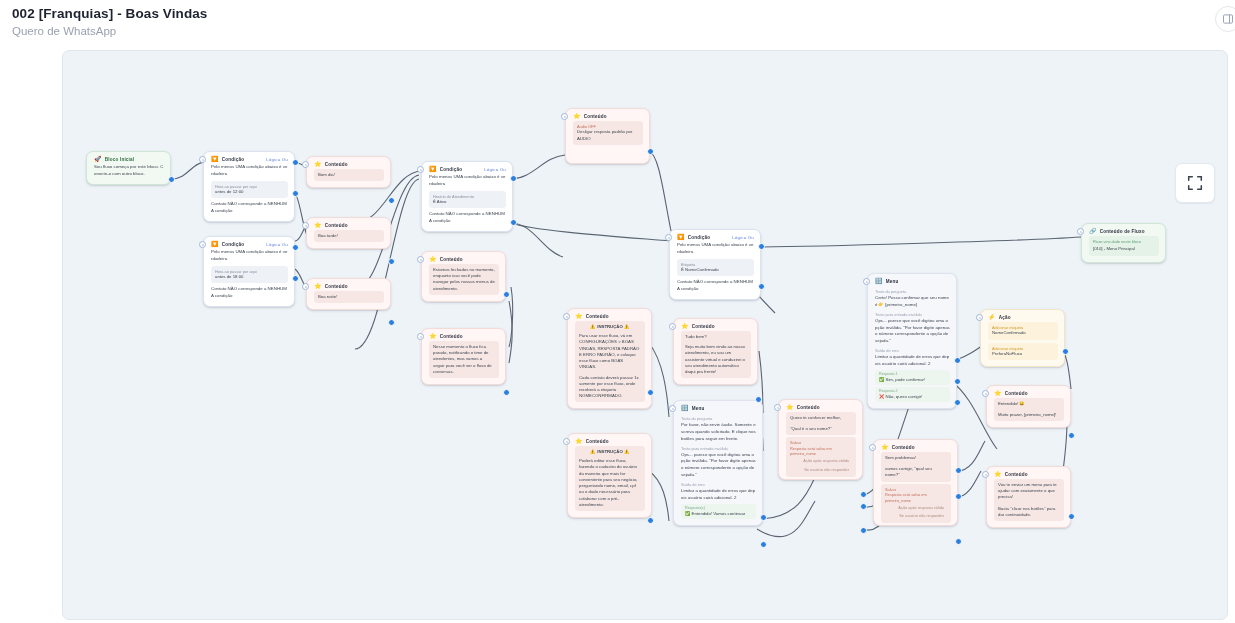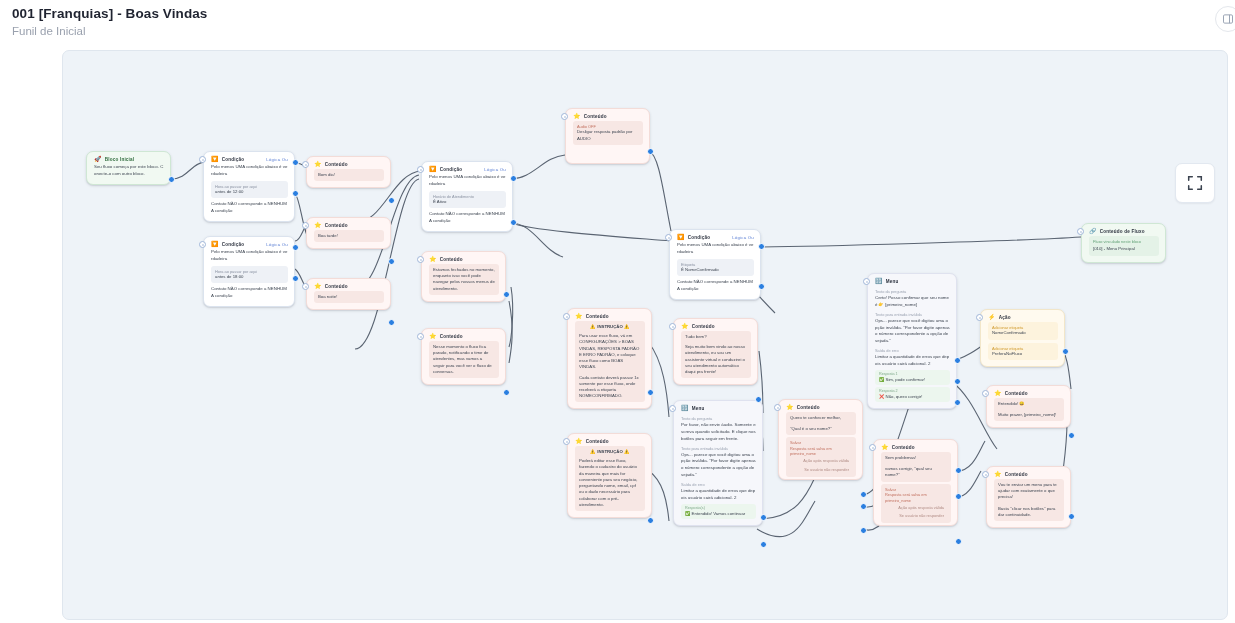--- a/index.html
+++ b/index.html
@@ -127,22 +127,22 @@
   }
   .port-in::after {
     content: ""; position: absolute; left: 1.7px; top: 1.7px;
     width: 2.2px; height: 2.2px; border-radius: 50%; background: #c3d0e4;
   }
 </style>
 </head>
 <body>
 
 <div id="header">
-  <div id="page-title">001 [Franquias] - Boas Vindas</div>
-  <div id="page-subtitle">Funil de Inicial</div>
+  <div id="page-title">002 [Franquias] - Boas Vindas</div>
+  <div id="page-subtitle">Quero de WhatsApp</div>
   <div id="header-right-btn">
     <svg width="12" height="12" viewBox="0 0 16 16">
       <rect x="2" y="2.5" width="12" height="11" rx="1.6" fill="none" stroke="#98a2b3" stroke-width="1.3"></rect>
       <line x1="10" y1="2.5" x2="10" y2="13.5" stroke="#98a2b3" stroke-width="1.3"></line>
     </svg>
   </div>
 </div>
 
 <div id="canvas">
 

